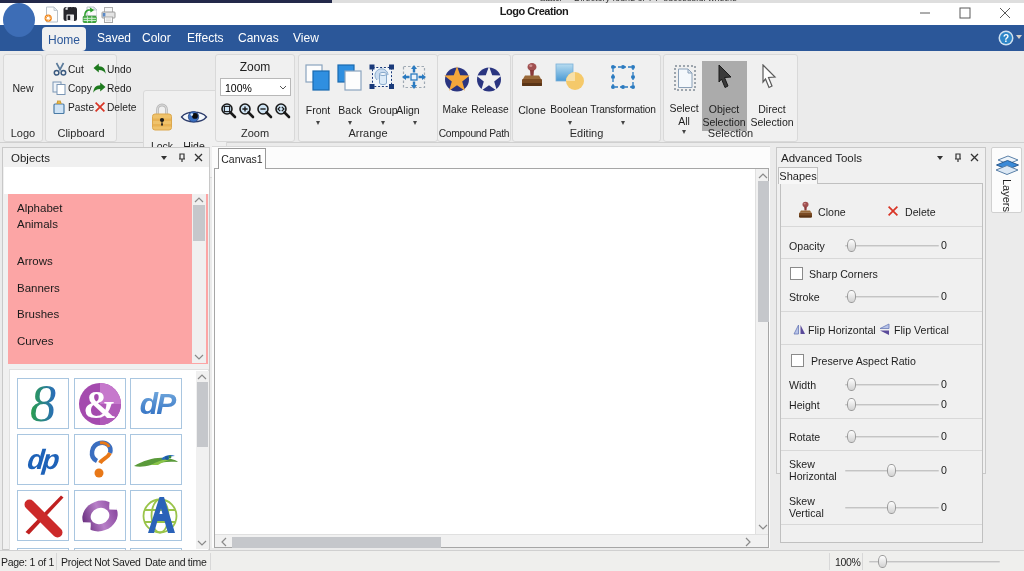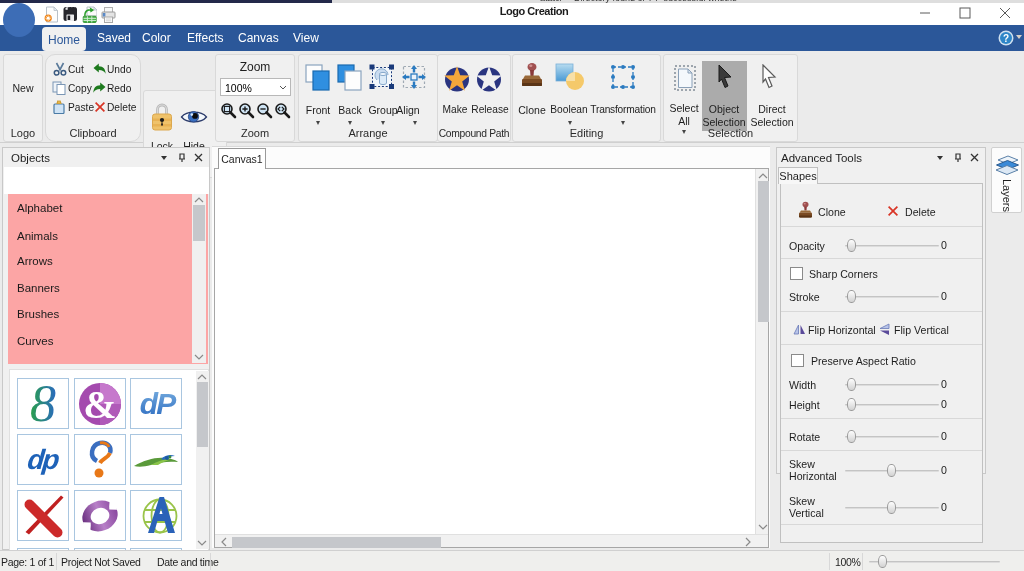--- a/index.html
+++ b/index.html
@@ -141,21 +141,21 @@
   <div class="abs" style="left:1016px; top:10px; width:0; height:0; border-left:3px solid transparent; border-right:3px solid transparent; border-top:4px solid #d8d0c8;"></div>
 </div>
 
 <div class="abs" id="ribbon">
 
   <div class="grp" style="left:3px; width:40px;">
     <div class="bt" style="left:19px; top:27px;">New</div>
     <div class="gl">Logo</div>
   </div>
 
-  <div class="grp" style="left:45px; width:96px;border-radius:10px;">
+  <div class="grp" style="left:45px; width:72px;">
     <svg class="abs" style="left:7px; top:7px;" width="14" height="14" id="ic-cut">
         <path d="M3.5 1 L7.5 8.5 M10.5 1 L6.5 8.5" stroke="#5a7a9a" stroke-width="1.6" fill="none"></path>
         <circle cx="3.6" cy="10.8" r="2.3" fill="none" stroke="#3a5a80" stroke-width="1.5"></circle>
         <circle cx="10.4" cy="10.8" r="2.3" fill="none" stroke="#3a5a80" stroke-width="1.5"></circle>
       </svg>
     <div class="bt" style="left:22px; top:9px; transform:none; font-size:10.2px;">Cut</div>
     <svg class="abs" style="left:6px; top:26px;" width="14" height="14" id="ic-copy">
         <rect x="1" y="1" width="8" height="10" fill="#eef3f8" stroke="#7a96b5" stroke-width="1"></rect>
         <rect x="5" y="3.5" width="8" height="10" fill="#ffffff" stroke="#7a96b5" stroke-width="1"></rect>
       </svg>
@@ -359,21 +359,21 @@
   <div class="picons">
     <svg width="44" height="12" style="position:absolute; right:0; top:1px;">
       <path d="M2 4 L5 8 L8 4 Z" fill="#333"></path>
       <path d="M21 2 L25 2 L25 7 L21 7 Z M23 7 L23 10 M20 7 L26 7" stroke="#333" fill="none" stroke-width="1.2"></path>
       <path d="M36 2 L43 9 M43 2 L36 9" stroke="#333" stroke-width="1.3"></path>
     </svg>
   </div>
   <div id="lwhite"></div>
   <div id="catlist">
     <div class="cat" style="top:8px;">Alphabet</div>
-    <div class="cat" style="top:36px;">Animals</div>
+    <div class="cat" style="top:24px;">Animals</div>
     <div class="cat" style="top:61px;">Arrows</div>
     <div class="cat" style="top:88px;">Banners</div>
     <div class="cat" style="top:114px;">Brushes</div>
     <div class="cat" style="top:141px;">Curves</div>
     <div class="abs sb" style="left:184px; top:0; width:14px; height:169px; background:#f0f0f0;">
       <svg width="10" height="6" style="position:absolute; left:2px; top:3px;">
           <path d="M1 5 L5 1 L9 5" stroke="#8a8a8a" fill="none" stroke-width="1.2"></path>
         </svg>
       <div class="sbthumb" style="position:absolute; left:1px; top:11px; width:12px; height:36px;"></div>
       <svg width="10" height="6" style="position:absolute; left:2px; bottom:3px;">
@@ -586,21 +586,21 @@
     <path d="M2.5 11 L13.5 6.5 L24.5 11 L13.5 15.5 Z" fill="#3a8ad8" stroke="#2a5a90" stroke-width="1"></path>
     <path d="M2 16 L13 11.5 L24 16 L13 20.5 Z" fill="#dce8f4" stroke="#5a80a8" stroke-width="1"></path>
   </svg>
   <div id="layerstxt">Layers</div>
 </div>
 
 <div class="abs" id="statusbar">
   <span style="position:absolute; left:1px; top:5px;">Page: 1 of 1</span>
   <div class="svline" style="left:56px;"></div>
   <span style="position:absolute; left:61px; top:5px;">Project Not Saved</span>
-  <span style="position:absolute; left:157px; top:5px;">Date and time</span>
+  <span style="position:absolute; left:145px; top:5px;">Date and time</span>
   <div class="svline" style="left:210px;"></div>
   <div class="svline" style="left:829px;"></div>
   <span style="position:absolute; left:835px; top:5px;">100%</span>
   <div class="svline" style="left:862px;"></div>
   <div class="slider" style="left:869px; top:4px; width:131px;">
       <div class="strack"></div>
       <div class="sthumb" style="left:9px;"></div>
     </div>
 </div>
 

